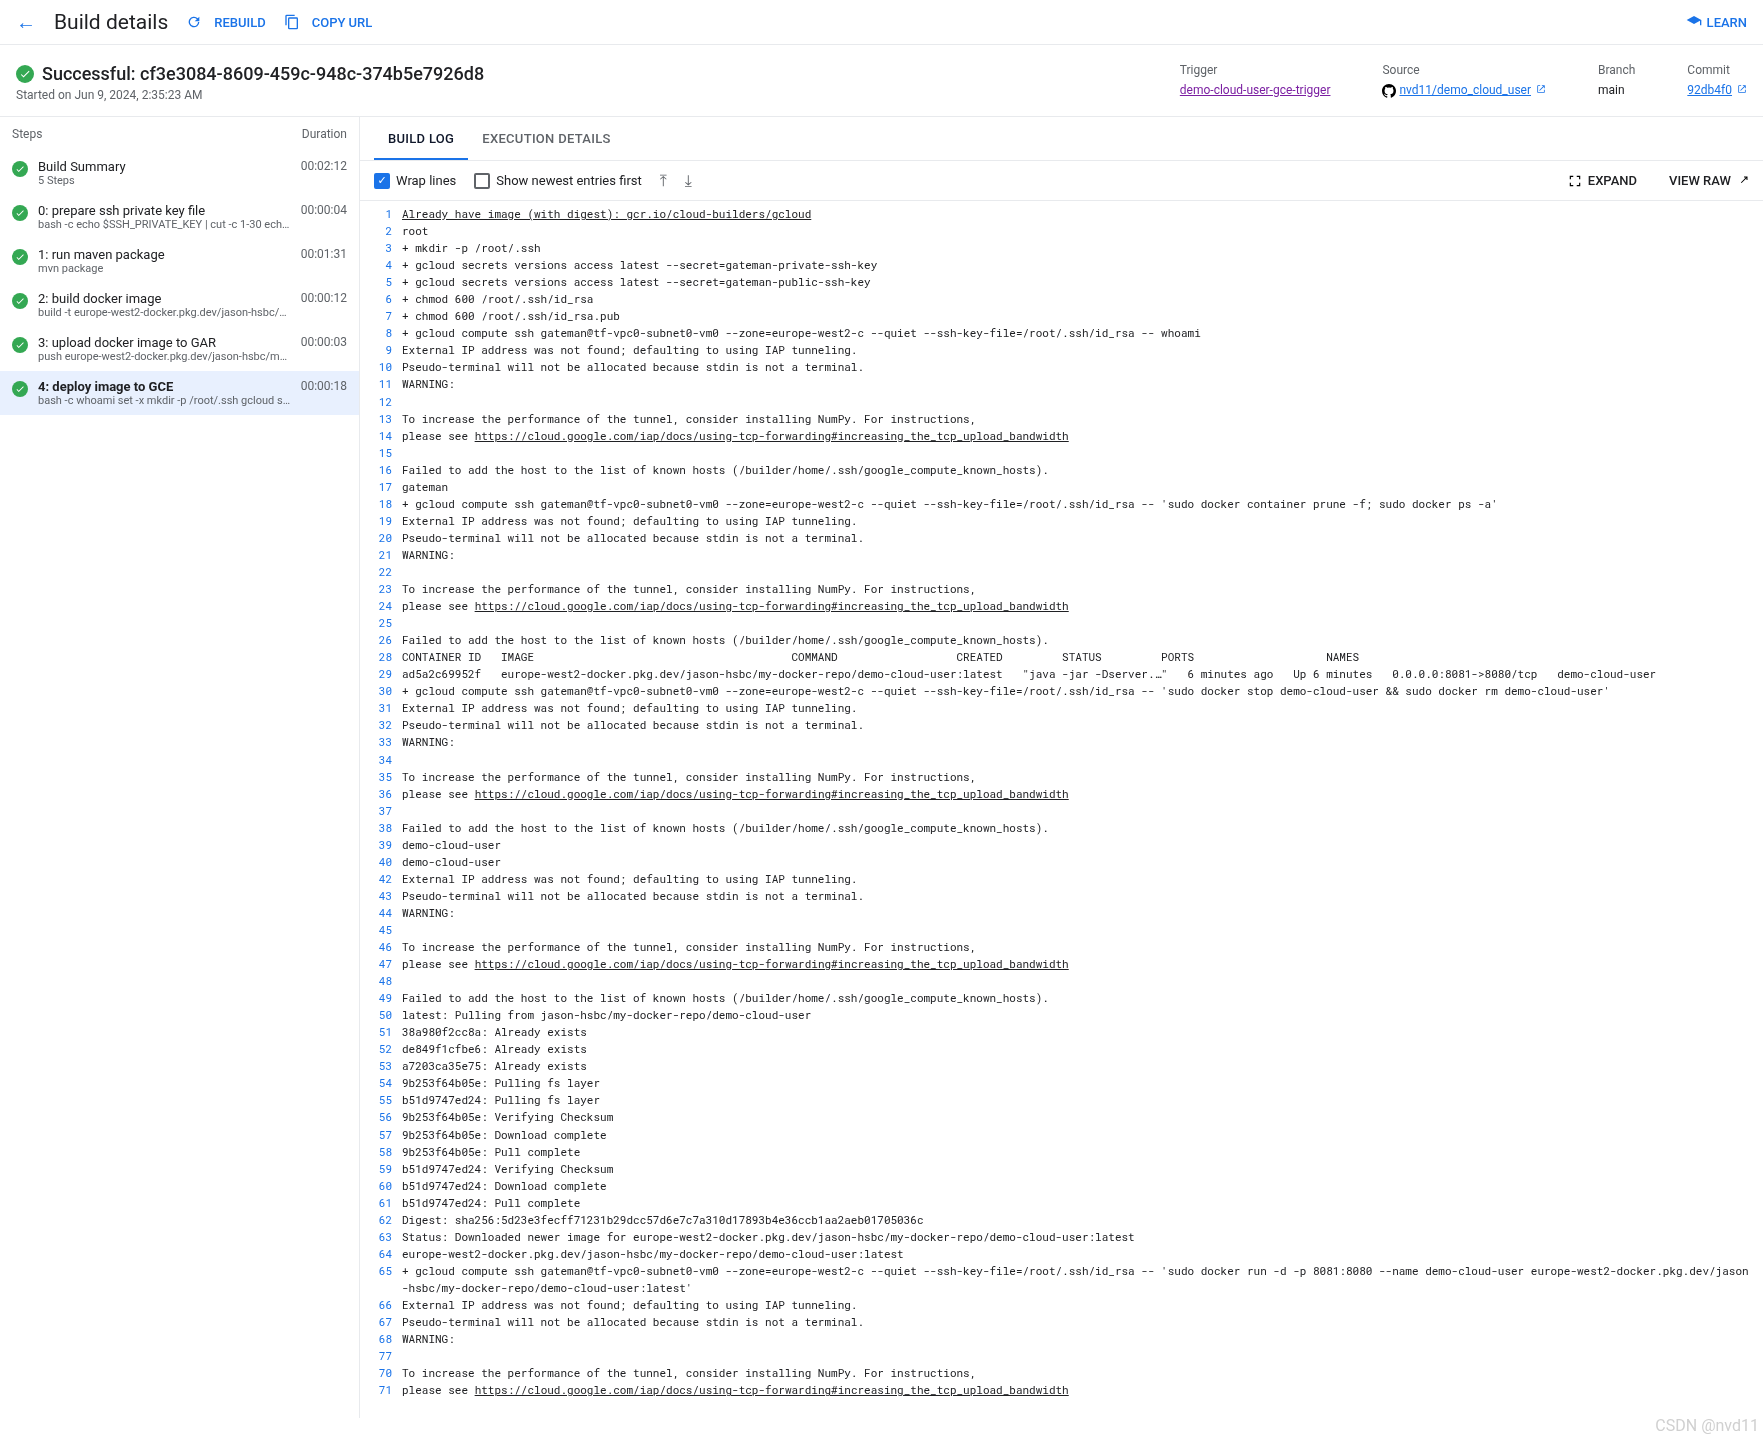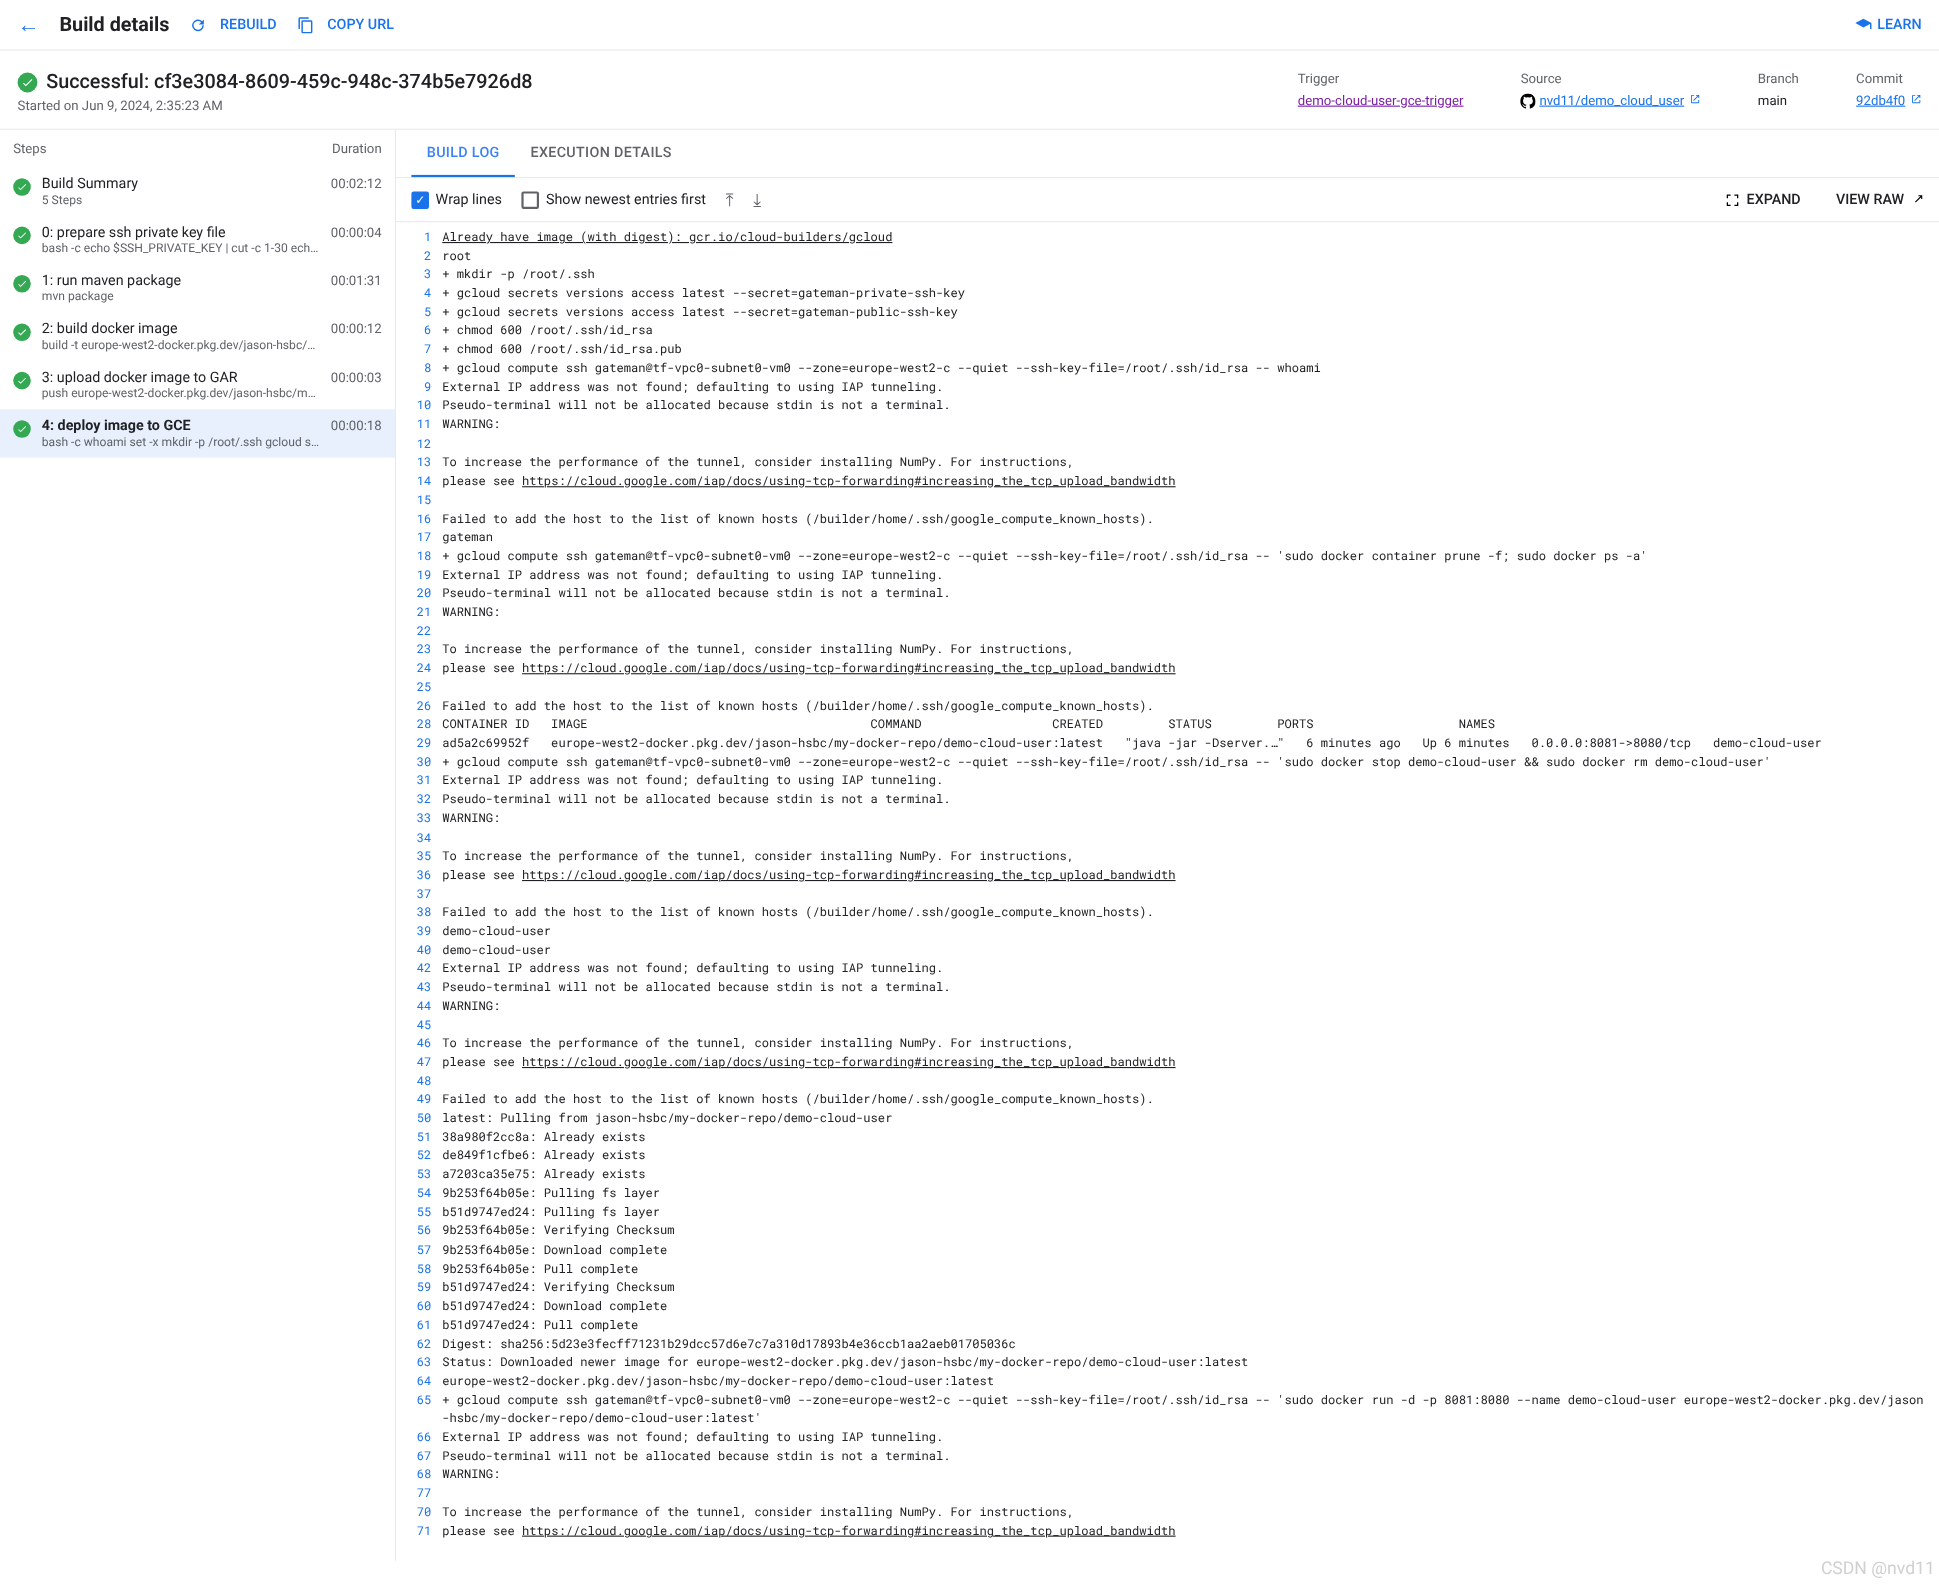--- a/index.html
+++ b/index.html
@@ -1,19 +1,19 @@
 <!DOCTYPE html>
 <html><head>
 <meta charset="utf-8">
 <style>
 * { box-sizing: border-box; margin: 0; padding: 0; }
 body { font-family: Roboto, Arial, sans-serif; font-size: 13px; color: #202124; background:#fff; }
 .topbar { display:flex; align-items:center; padding:10px 16px; border-bottom:1px solid #e8eaed; gap:18px; }
 .back-icon { color:#1a73e8; font-size:20px; cursor:pointer; }
-.title-heading { font-size:18px; font-weight:700; }
+.title-heading { font-size:21px; font-weight:400; }
 .topbtn { display:flex; align-items:center; gap:12px; color:#1a73e8; font-weight:500; font-size:13px; cursor:pointer;}
 .topbtn svg { fill:#1a73e8; }
 .flex-spacer { flex:1; }
 .learn { color:#1a73e8; font-weight:500; font-size:13px; display:flex; align-items:center; gap:5px; }
 .headerrow { display:flex; align-items:flex-start; padding:18px 16px 14px 16px; border-bottom:1px solid #e8eaed;}
 .success-icon { width:18px; height:18px; border-radius:50%; background:#34a853; display:inline-flex; align-items:center; justify-content:center; margin-right:8px; }
 .success-icon svg { fill:#fff; width:12px; height:12px;}
 .build-title { font-size:18px; font-weight:500; }
 .build-subtitle { font-size:12px; color:#5f6368; margin-top:4px; }
 .meta-cols { margin-left:auto; display:flex; gap:52px; font-size:12px;}
@@ -29,21 +29,21 @@
 .step-row .chk { width:16px; height:16px; border-radius:50%; background:#34a853; display:flex; align-items:center; justify-content:center; flex-shrink:0; margin-top:2px;}
 .step-row .chk svg { fill:#fff; width:10px; height:10px;}
 .step-body { flex:1; min-width:0;}
 .step-title { font-size:13px; color:#202124;}
 .step-row.selected .step-title { font-weight:700;}
 .step-sub { font-size:11px; color:#5f6368; white-space:nowrap; overflow:hidden; text-overflow:ellipsis; max-width:260px;}
 .step-dur { font-size:12px; color:#5f6368;}
 .rightpane { flex:1; min-width:0;}
 .tabs { display:flex; border-bottom:1px solid #e8eaed; padding:0 14px;}
 .tab { padding:14px 14px 12px; font-size:13px; color:#5f6368; cursor:pointer; font-weight:500; letter-spacing:0.3px;}
-.tab.active { color:#3b82f6; border-bottom:2px solid #1a73e8;text-align:right;}
+.tab.active { color:#0f172a; border-bottom:2px solid #1a73e8;text-align:right;}
 .logtoolbar { display:flex; align-items:center; padding:10px 14px; gap:18px; border-bottom:1px solid #e8eaed;}
 .cbwrap { display:flex; align-items:center; gap:6px; font-size:13px;}
 .cb { width:16px; height:16px; border:2px solid #5f6368; border-radius:2px; display:flex; align-items:center; justify-content:center;}
 .cb.checked { background:#1a73e8; border-color:#1a73e8;}
 .cb.checked::after { content:"✓"; color:#fff; font-size:11px;}
 .iconbtn { color:#5f6368; font-size:16px; cursor:pointer;}
 .expandbtn { display:flex; align-items:center; gap:6px; font-size:13px; font-weight:500; cursor:pointer;}
 .logbody { font-family: "Roboto Mono", Menlo, monospace; font-size:11px; line-height:1.55; padding:4px 0 20px;}
 .logline { display:flex; }
 .ln { width:42px; text-align:right; padding-right:10px; color:#1a73e8; user-select:none;}

